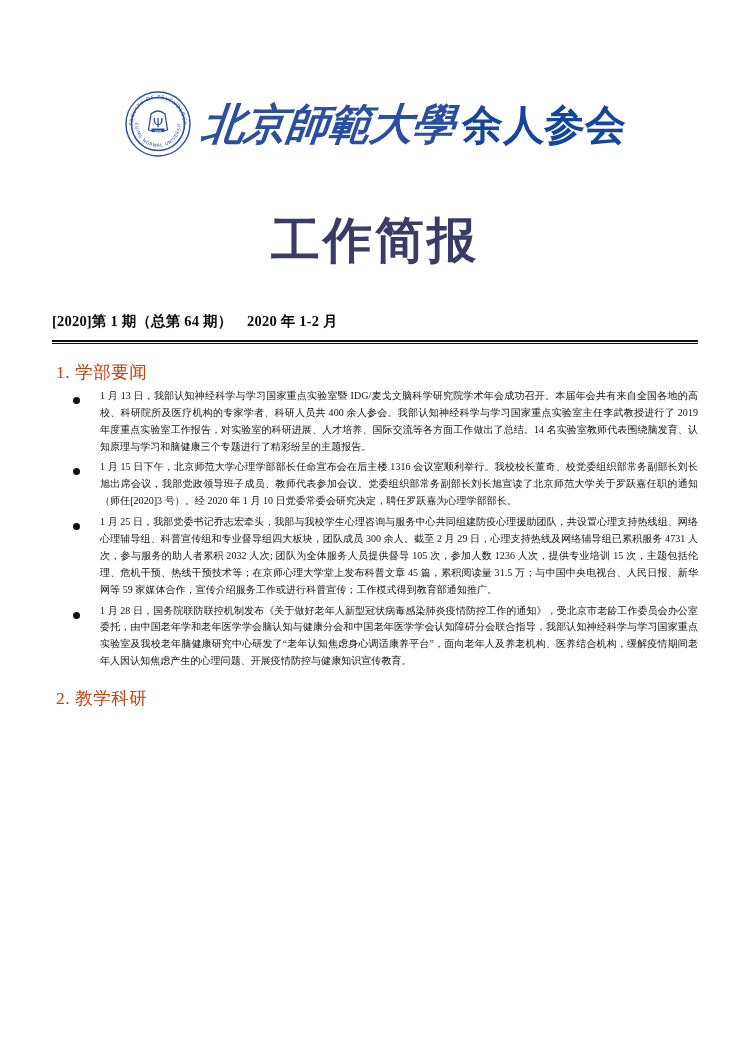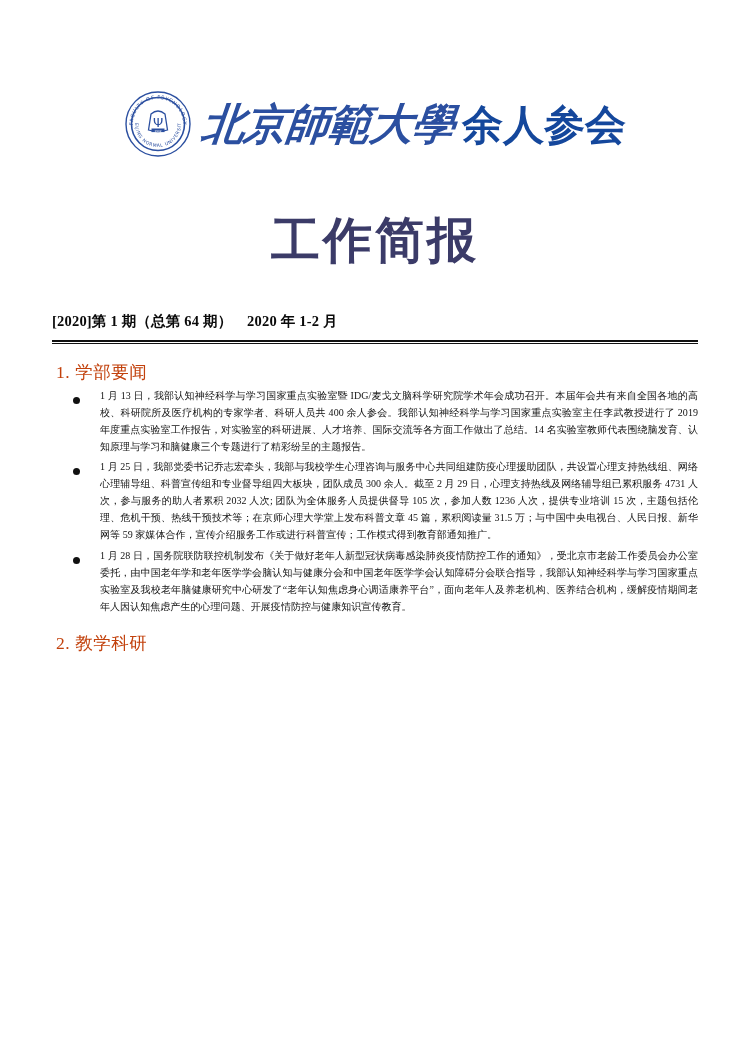--- a/index.html
+++ b/index.html
@@ -179,20 +179,23 @@
   <div class="issue-line">[2020]第 1 期（总第 64 期）　2020 年 1-2 月</div>
   <div class="rule-double"></div>
 
   <div id="sections-root">
       <div class="section-heading"><span class="sec-num">1.</span><span>学部要闻</span></div>
       <ul class="bullets">
         <li class="bullet">
           <span class="bullet-text">1 月 13 日，我部认知神经科学与学习国家重点实验室暨 IDG/麦戈文脑科学研究院学术年会成功召开。本届年会共有来自全国各地的高校、科研院所及医疗机构的专家学者、科研人员共 400 余人参会。我部认知神经科学与学习国家重点实验室主任李武教授进行了 2019 年度重点实验室工作报告，对实验室的科研进展、人才培养、国际交流等各方面工作做出了总结。14 名实验室教师代表围绕脑发育、认知原理与学习和脑健康三个专题进行了精彩纷呈的主题报告。</span>
         </li>
         <li class="bullet">
+          <span class="bullet-text">1 月 15 日下午，北京师范大学心理学部部长任命宣布会在后主楼 1316 会议室顺利举行。我校校长董奇、校党委组织部常务副部长刘长旭出席会议，我部党政领导班子成员、教师代表参加会议。党委组织部常务副部长刘长旭宣读了北京师范大学关于罗跃嘉任职的通知（师任[2020]3 号）。经 2020 年 1 月 10 日党委常委会研究决定，聘任罗跃嘉为心理学部部长。</span>
+        </li>
+        <li class="bullet">
           <span class="bullet-text">1 月 25 日，我部党委书记乔志宏牵头，我部与我校学生心理咨询与服务中心共同组建防疫心理援助团队，共设置心理支持热线组、网络心理辅导组、科普宣传组和专业督导组四大板块，团队成员 300 余人。截至 2 月 29 日，心理支持热线及网络辅导组已累积服务 4731 人次，参与服务的助人者累积 2032 人次; 团队为全体服务人员提供督导 105 次，参加人数 1236 人次，提供专业培训 15 次，主题包括伦理、危机干预、热线干预技术等；在京师心理大学堂上发布科普文章 45 篇，累积阅读量 31.5 万；与中国中央电视台、人民日报、新华网等 59 家媒体合作，宣传介绍服务工作或进行科普宣传；工作模式得到教育部通知推广。</span>
         </li>
         <li class="bullet">
           <span class="bullet-text">1 月 28 日，国务院联防联控机制发布《关于做好老年人新型冠状病毒感染肺炎疫情防控工作的通知》，受北京市老龄工作委员会办公室委托，由中国老年学和老年医学学会脑认知与健康分会和中国老年医学学会认知障碍分会联合指导，我部认知神经科学与学习国家重点实验室及我校老年脑健康研究中心研发了“老年认知焦虑身心调适康养平台”，面向老年人及养老机构、医养结合机构，缓解疫情期间老年人因认知焦虑产生的心理问题、开展疫情防控与健康知识宣传教育。</span>
         </li>
       </ul>
       <div class="section-heading"><span class="sec-num">2.</span><span>教学科研</span></div>
     </div>
 
 </div>

